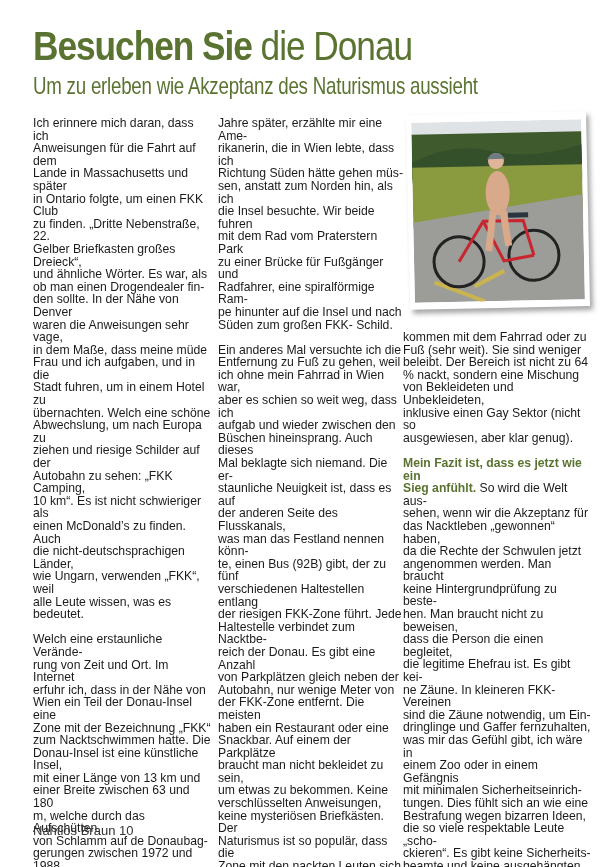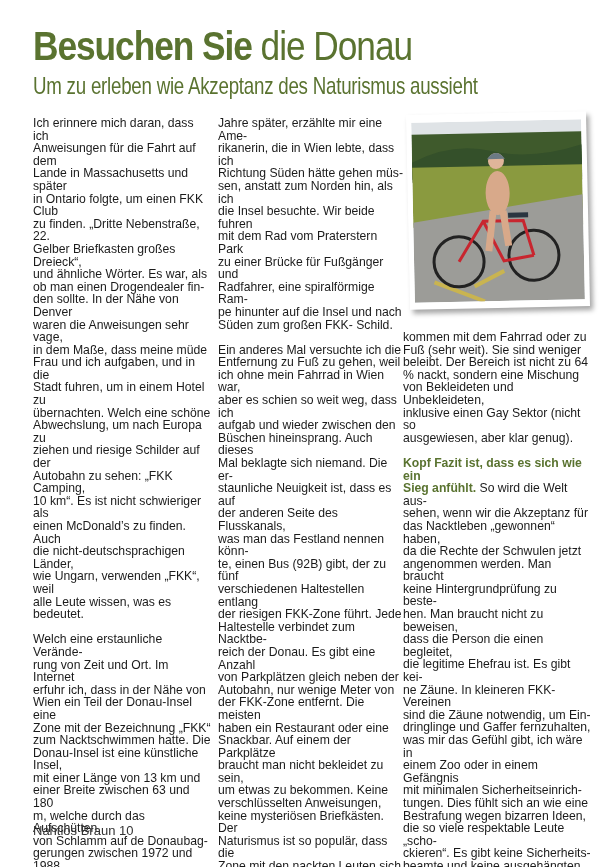--- a/index.html
+++ b/index.html
@@ -146,21 +146,21 @@
 </div>
 
 <div class="col col-right">
   <p>kommen mit dem Fahrrad oder zu
 Fuß (sehr weit). Sie sind weniger
 beleibt. Der Bereich ist nicht zu 64
 % nackt, sondern eine Mischung
 von Bekleideten und Unbekleideten,
 inklusive einen Gay Sektor (nicht so
 ausgewiesen, aber klar genug).</p>
-  <p><span class="hl">Kopf Fazit ist, dass es sich wie ein
+  <p><span class="hl">Mein Fazit ist, dass es jetzt wie ein
 Sieg anfühlt.</span><span> So wird die Welt aus-
 sehen, wenn wir die Akzeptanz für
 das Nacktleben „gewonnen“ haben,
 da die Rechte der Schwulen jetzt
 angenommen werden. Man braucht
 keine Hintergrundprüfung zu beste-
 hen. Man braucht nicht zu beweisen,
 dass die Person die einen begleitet,
 die legitime Ehefrau ist. Es gibt kei-
 ne Zäune. In kleineren FKK-Vereinen

